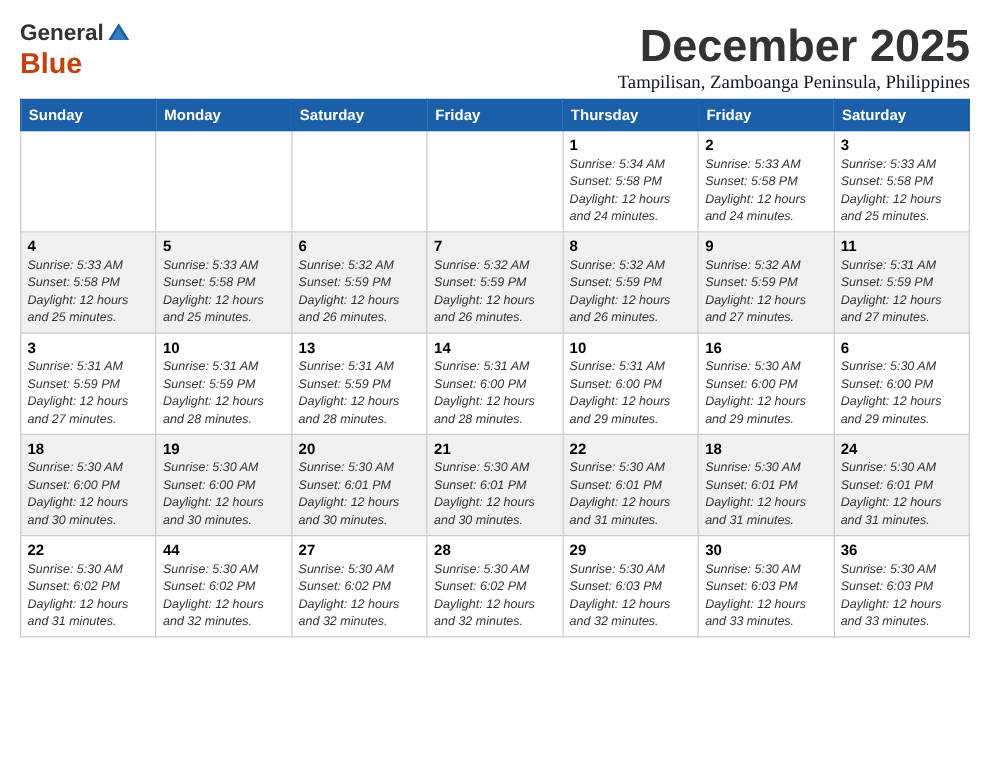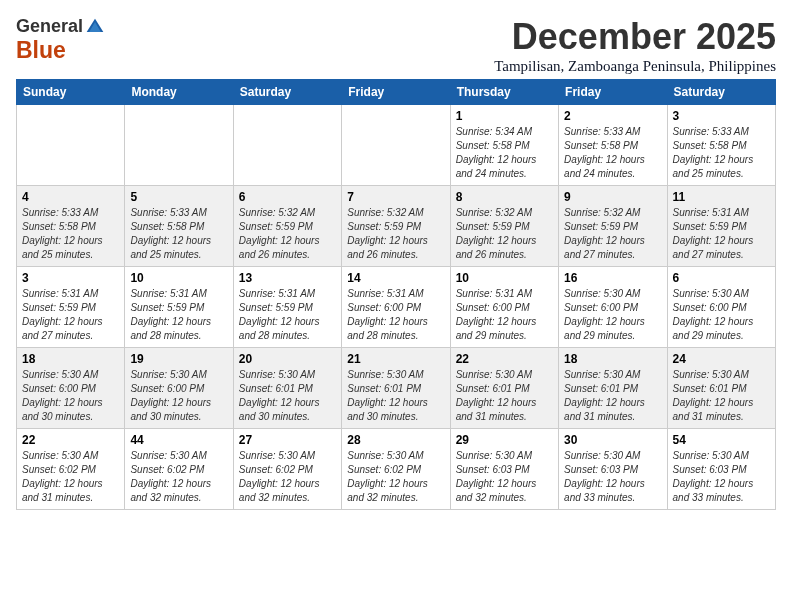--- a/index.html
+++ b/index.html
@@ -360,21 +360,21 @@
 and 32 minutes.</div>
         </td>
         <td>
           <span class="day-num">30</span>
           <div class="day-info" style="white-space: pre-line;">Sunrise: 5:30 AM
 Sunset: 6:03 PM
 Daylight: 12 hours
 and 33 minutes.</div>
         </td>
         <td>
-          <span class="day-num">54</span>
+          <span class="day-num">36</span>
           <div class="day-info" style="white-space: pre-line;">Sunrise: 5:30 AM
 Sunset: 6:03 PM
 Daylight: 12 hours
 and 33 minutes.</div>
         </td>
       </tr>
     </tbody>
 </table>
 
 </body></html>

